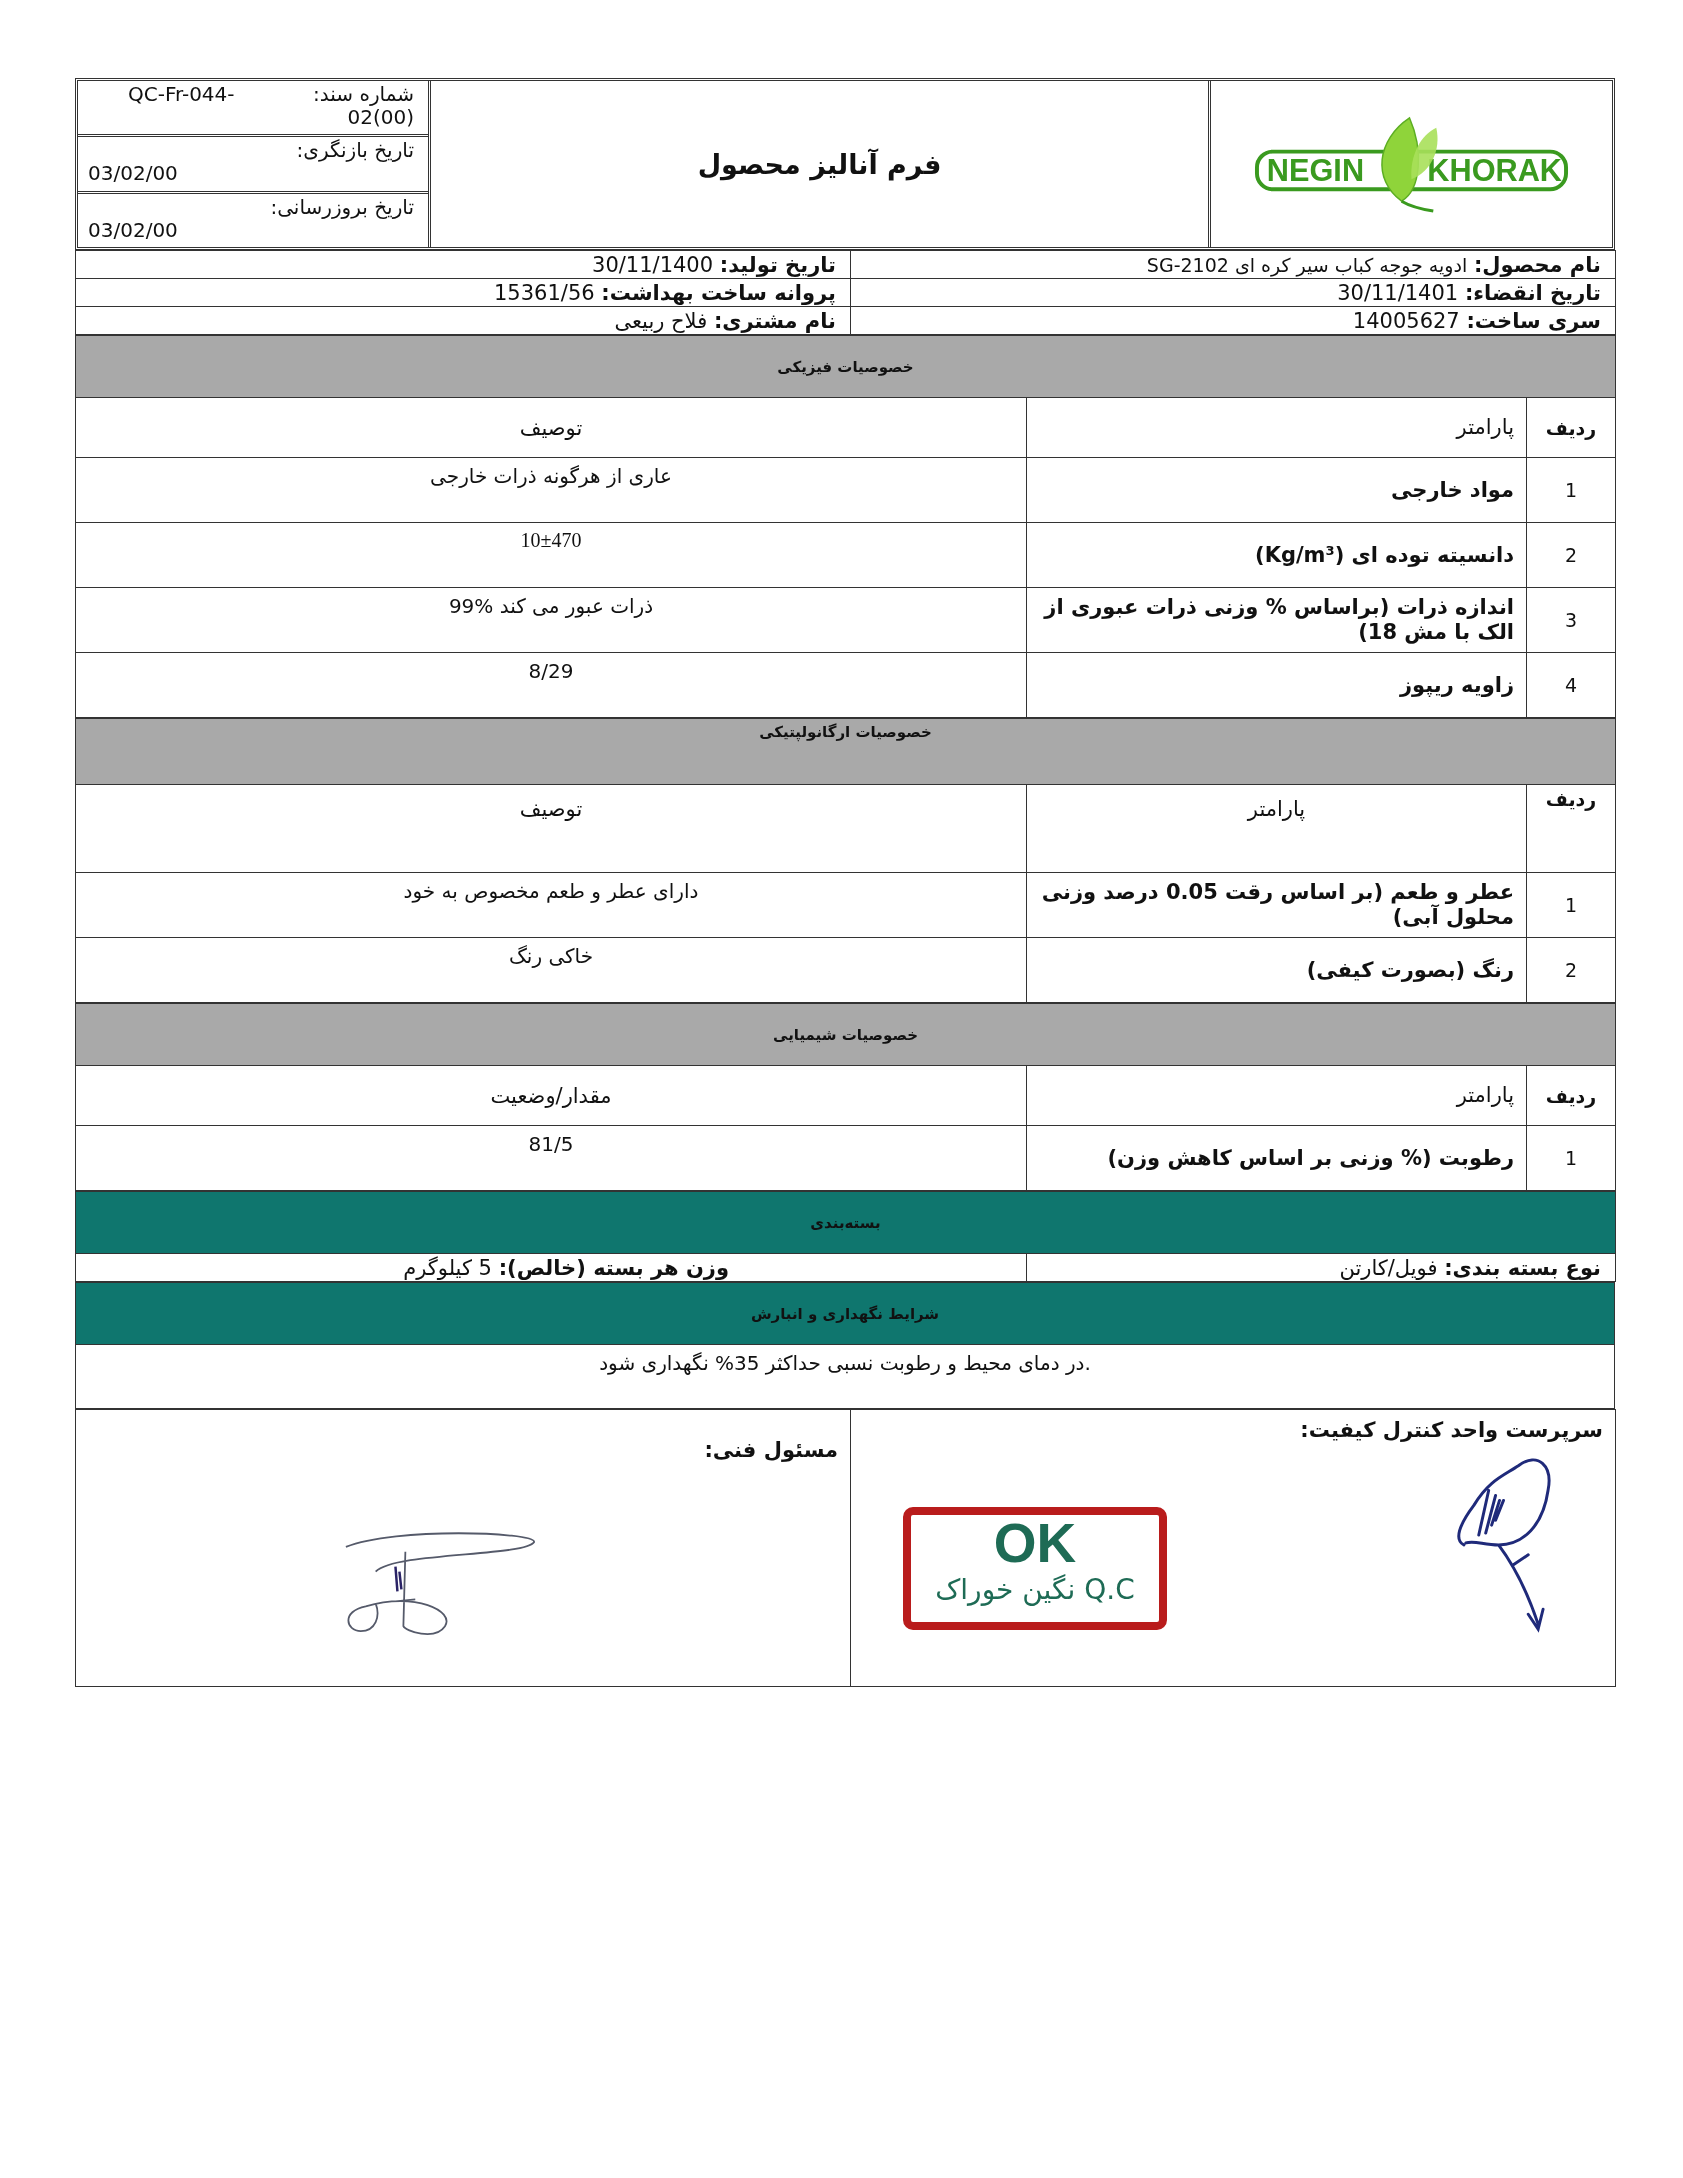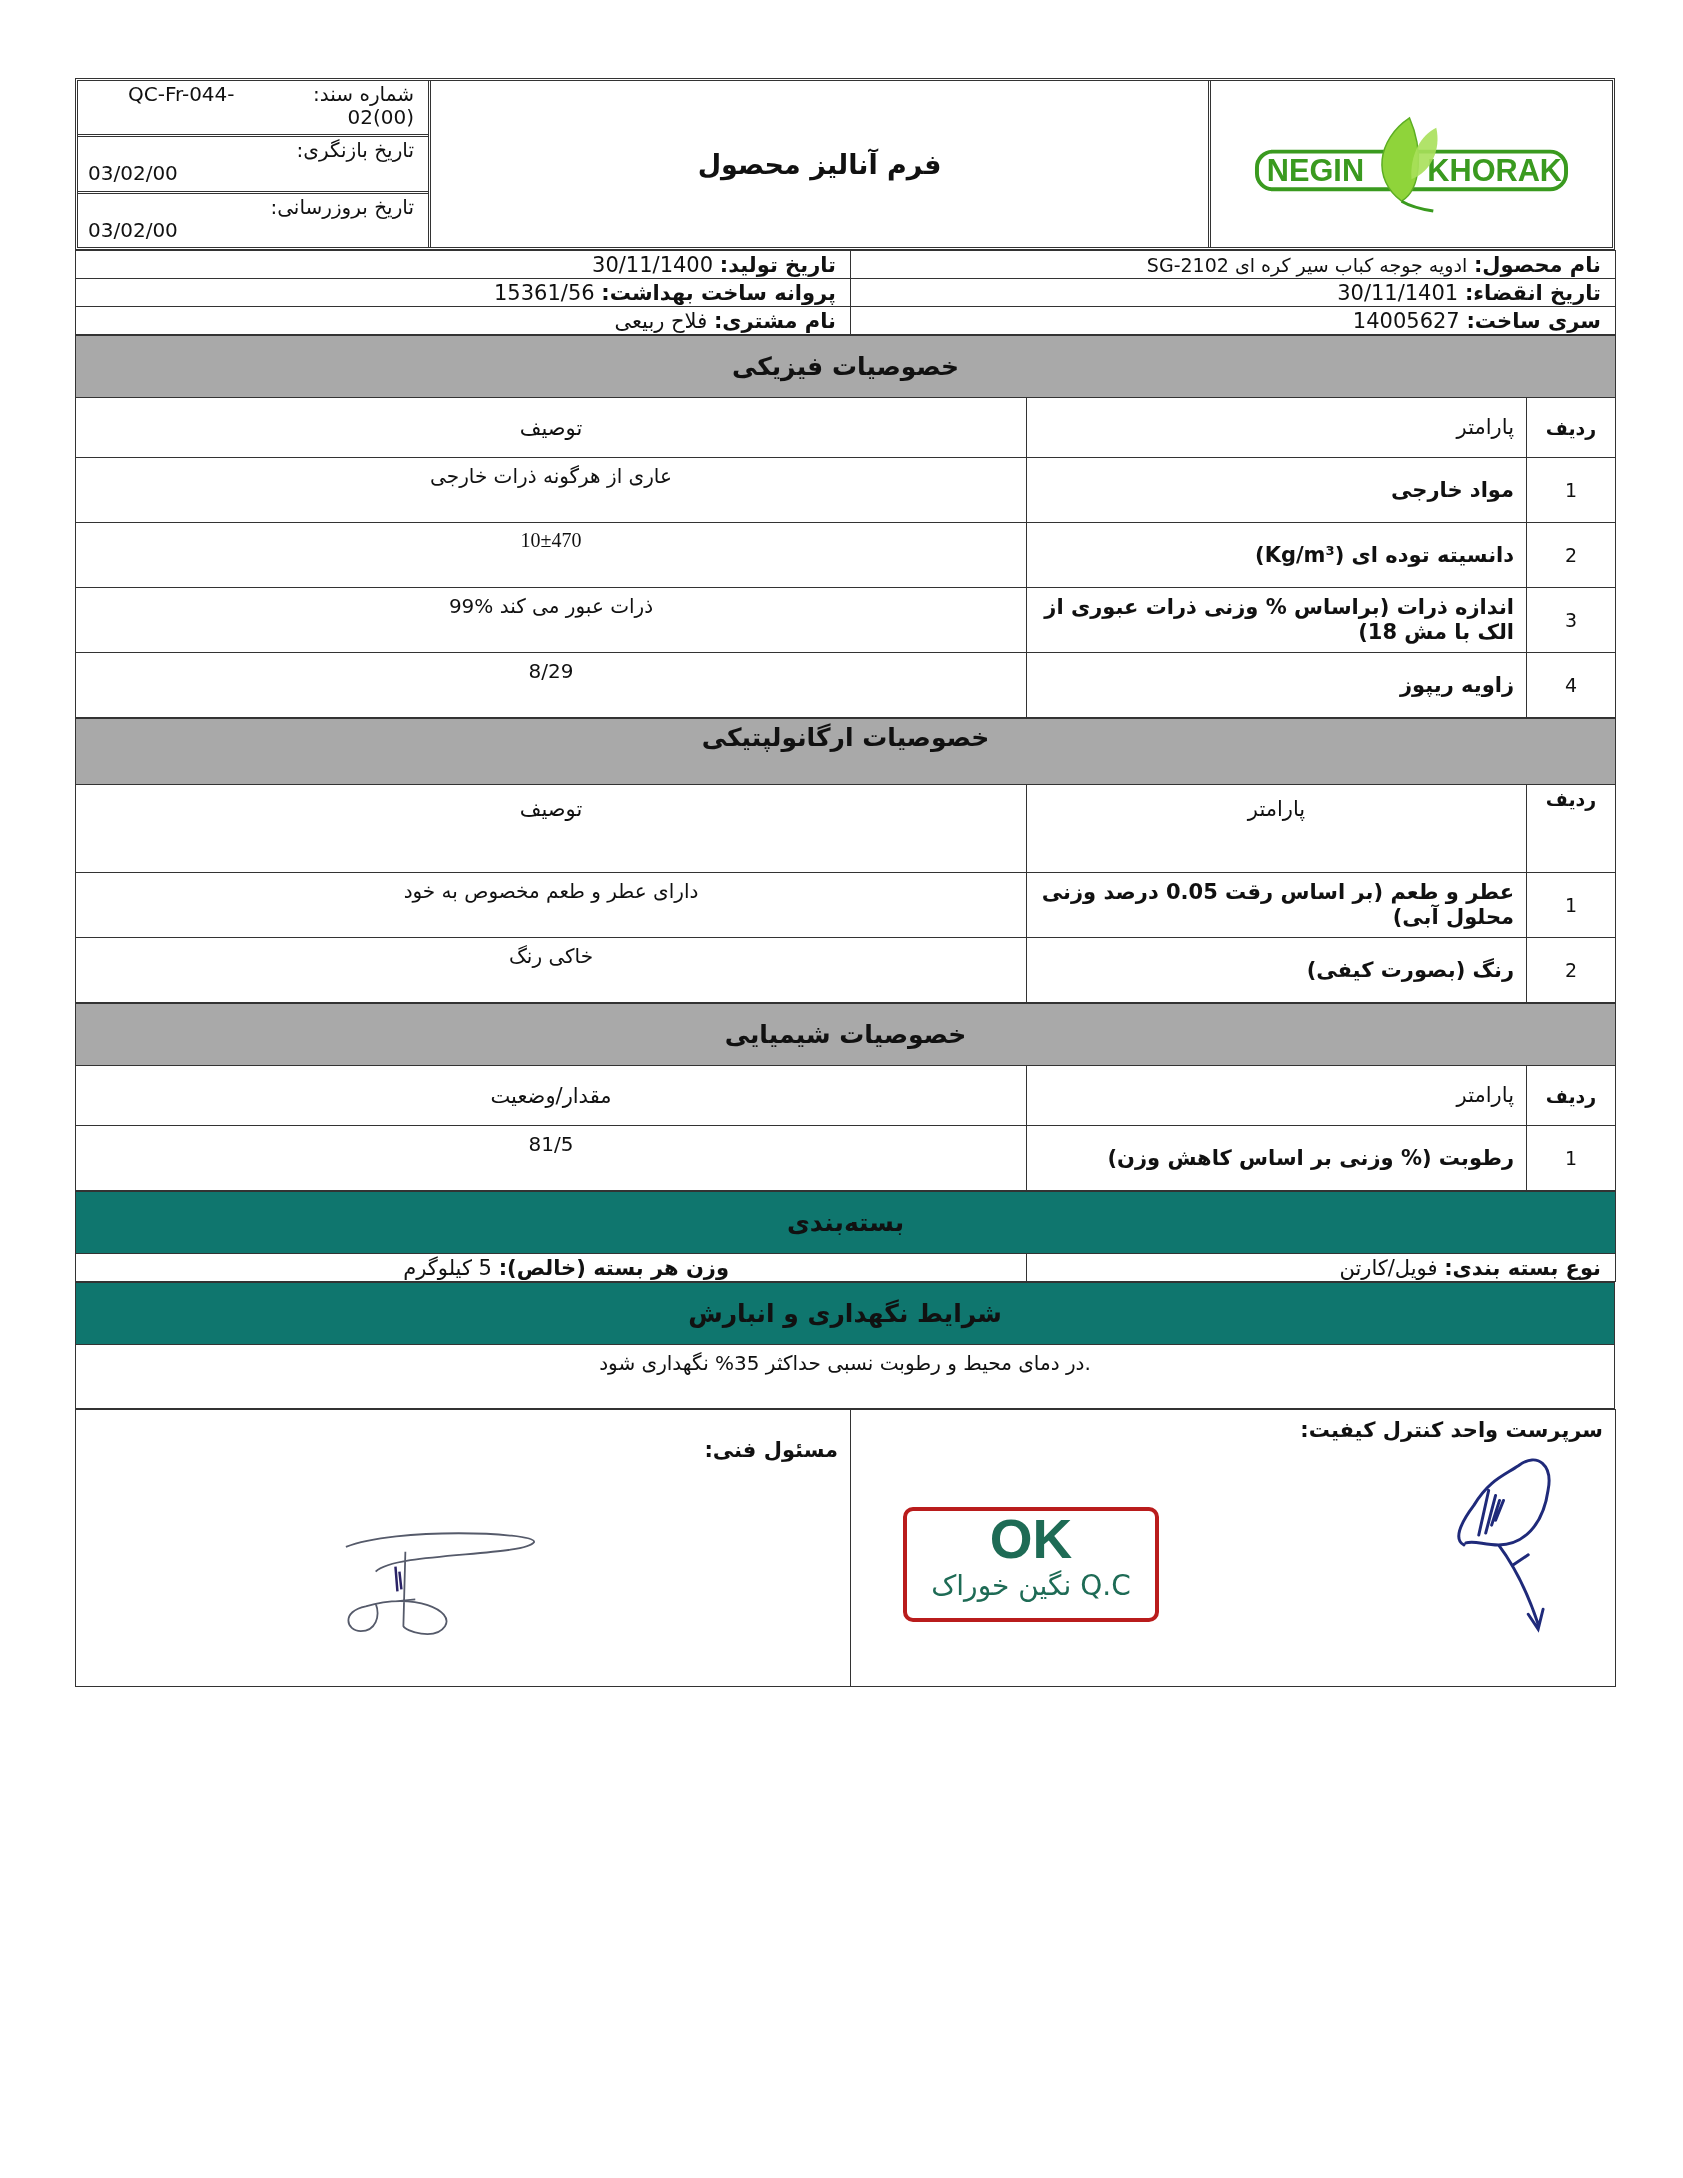--- a/index.html
+++ b/index.html
@@ -13,21 +13,21 @@
   .hdr-meta { width: 353px; border-right: 3px double #333; box-sizing: border-box; display: flex; flex-direction: column; }
   .meta-cell { flex: 1; border-bottom: 3px double #333; direction: rtl; font-size: 20px; padding: 2px 14px 0 10px; line-height: 23px; position: relative; }
   .meta-cell:last-child { border-bottom: none; }
   .meta-cell .val { display: block; text-align: left; direction: ltr; }
   .meta-doc .val { position: absolute; left: 50px; top: 2px; text-align: left; }
 
   table { border-collapse: collapse; width: 1540px; direction: rtl; table-layout: fixed; }
   td { border: 1.5px solid #333; padding: 0 12px; vertical-align: middle; font-size: 21px; }
   .info td { height: 27px; line-height: 24px; padding: 0 14px; }
   .lbl { font-weight: bold; }
-  .sec td { background: #a9a9a9; text-align: center; font-weight: bold; font-size: 25px; height: 61px; }
+  .sec td { background: #a9a9a9; text-align: center; font-weight: bold; font-size: 15px; height: 61px; }
   .sec.light td { background: #0f766e; }
   .hrow td { height: 59px; font-weight: normal; }
   .row td { height: 58px; }
   .num { text-align: center; font-weight: normal !important; font-size: 19px; }
   .param { text-align: right; font-weight: bold; line-height: 25px; }
   .desc { text-align: center; vertical-align: top; padding-top: 6px; font-size: 20px; }
   .serif { font-family: "Liberation Serif", serif; }
   .sig td { height: 255px; vertical-align: top; padding-top: 8px; position: relative; }
   .sig-wrap { position: relative; width: 100%; height: 248px; }
   .sig-label { font-weight: bold; font-size: 21px; }
@@ -209,21 +209,21 @@
         <col style="width:775px">
       </colgroup>
     <tbody>
         <tr class="sig">
       <td>
         <div class="sig-wrap">
           <div class="sig-label">سرپرست واحد کنترل کیفیت:</div>
           <svg style="position:absolute; right:40px; top:28px" width="119" height="188" viewBox="0 0 120 190">
             <path d="M95 180 C85 150 70 120 55 100 M20 100 C10 95 15 80 30 60 C45 35 60 30 75 20 C95 5 110 20 105 45 C100 80 80 100 55 100 C40 100 30 95 22 98 M35 90 L45 45 M42 88 L52 50 M48 80 L56 55 M52 75 L60 55 M70 120 L85 110 M100 165 L95 185 L85 170" stroke="#1f2a7a" stroke-width="3" fill="none" stroke-linecap="round"></path>
           </svg>
-          <div style="position:absolute; left:40px; top:89px; width:248px; height:107px; border:4px solid #b91c1c; border-radius:10px; text-align:center; color:#1e6b55; direction:ltr;">
+          <div style="position:absolute; left:40px; top:89px; width:248px; height:107px; border:8px solid #b91c1c; border-radius:10px; text-align:center; color:#1e6b55; direction:ltr;">
             <div style="font-family:'Liberation Sans',sans-serif; font-weight:bold; font-size:55px; line-height:57px;">OK</div>
             <div style="font-size:28px; line-height:36px; direction:rtl;">Q.C نگین خوراک</div>
           </div>
         </div>
       </td>
       <td>
         <div class="sig-wrap">
           <div class="sig-label" style="margin-top:20px">مسئول فنی:</div>
           <svg style="position:absolute; left:248px; top:94px" width="218" height="109" viewBox="0 0 220 110">
             <path d="M10 15 C60 -5 200 0 200 10 C190 25 60 20 40 40 M70 20 L68 95 C70 100 100 110 110 95 C120 80 80 60 30 75 C5 80 10 100 25 100 C40 100 45 85 40 72 M60 70 L80 68" stroke="#555a6a" stroke-width="1.8" fill="none"></path>

